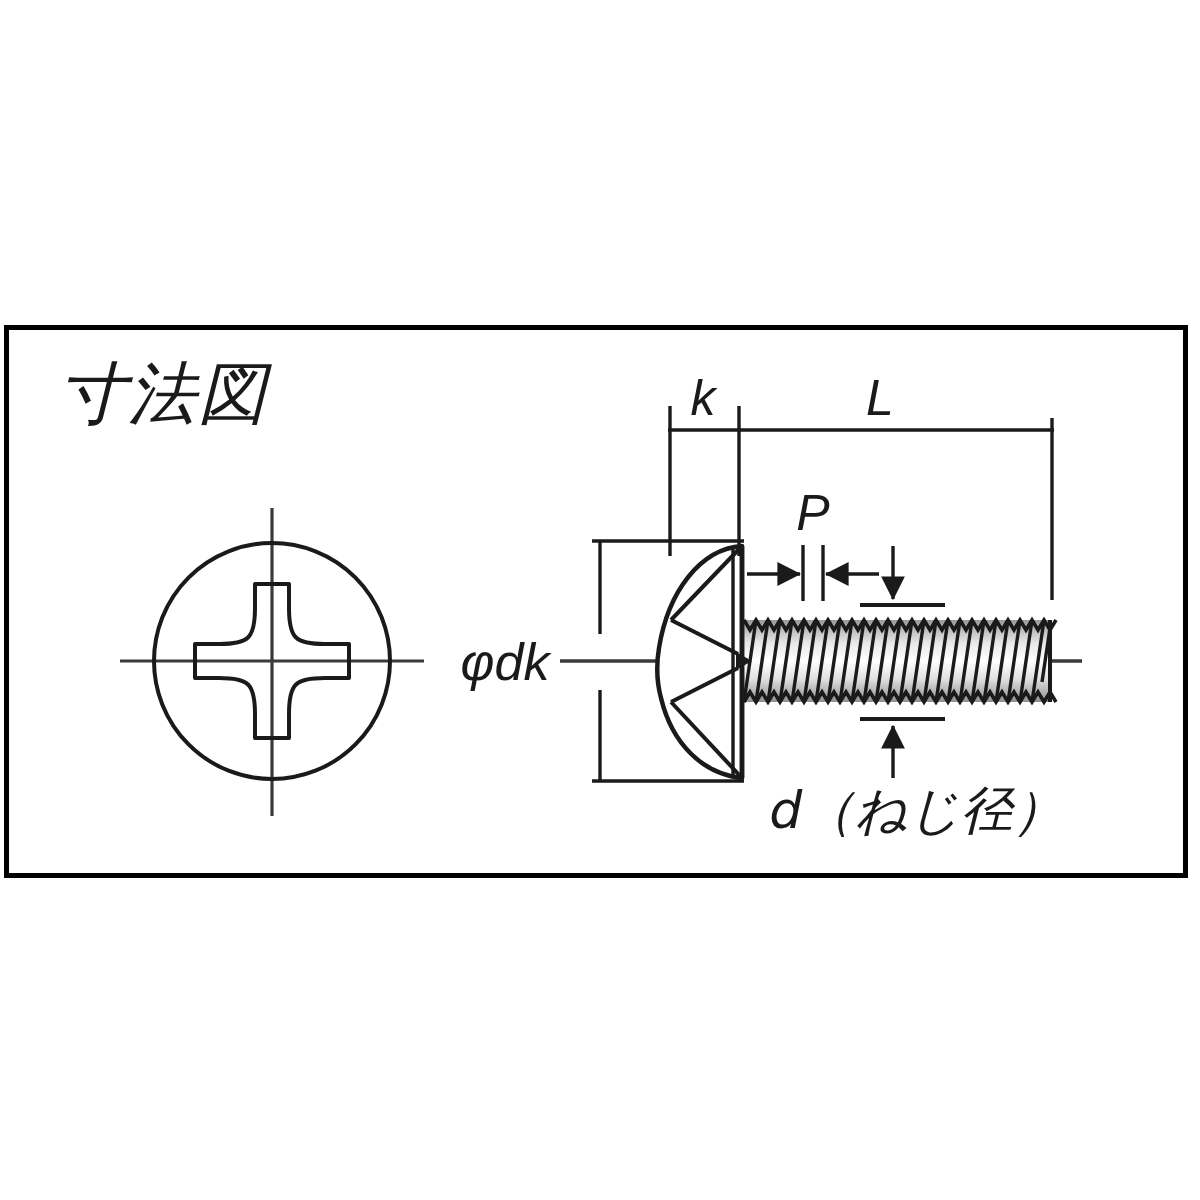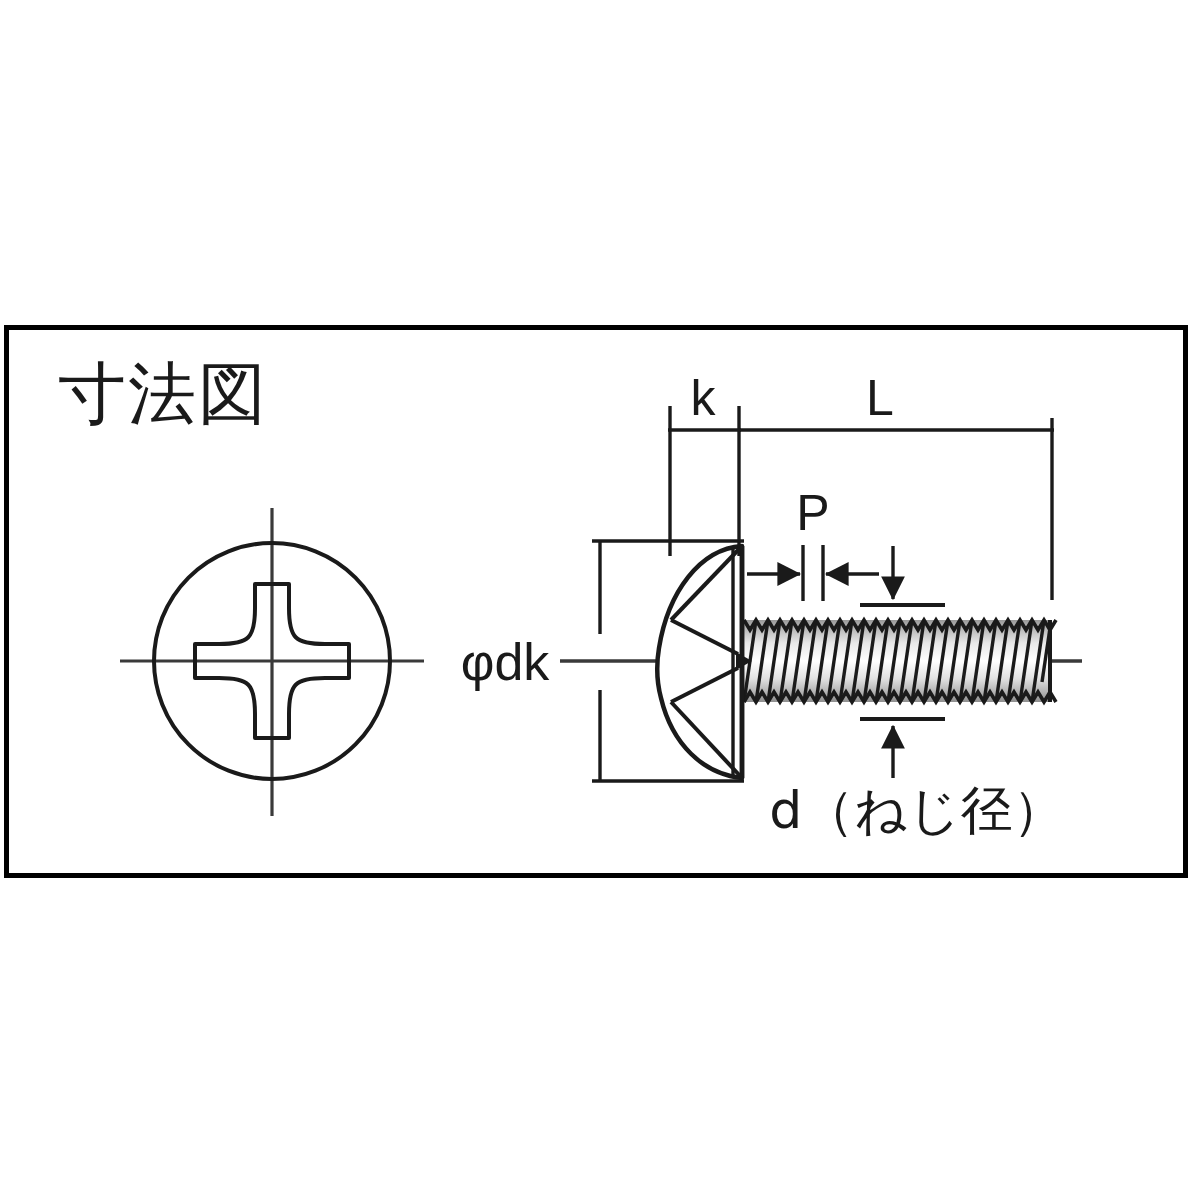--- a/index.html
+++ b/index.html
@@ -11,20 +11,21 @@
     width: 1200px;
     height: 1200px;
     font-family: "Liberation Sans", "DejaVu Sans", sans-serif;
     overflow: hidden;
   }
   #stage {
     position: relative;
     width: 1200px;
     height: 1200px;
     background: #ffffff;
+    font-style: italic;
   }
   #drawing-svg {
     position: absolute;
     left: 0;
     top: 0;
     width: 1200px;
     height: 1200px;
     display: block;
   }
   .lbl {

